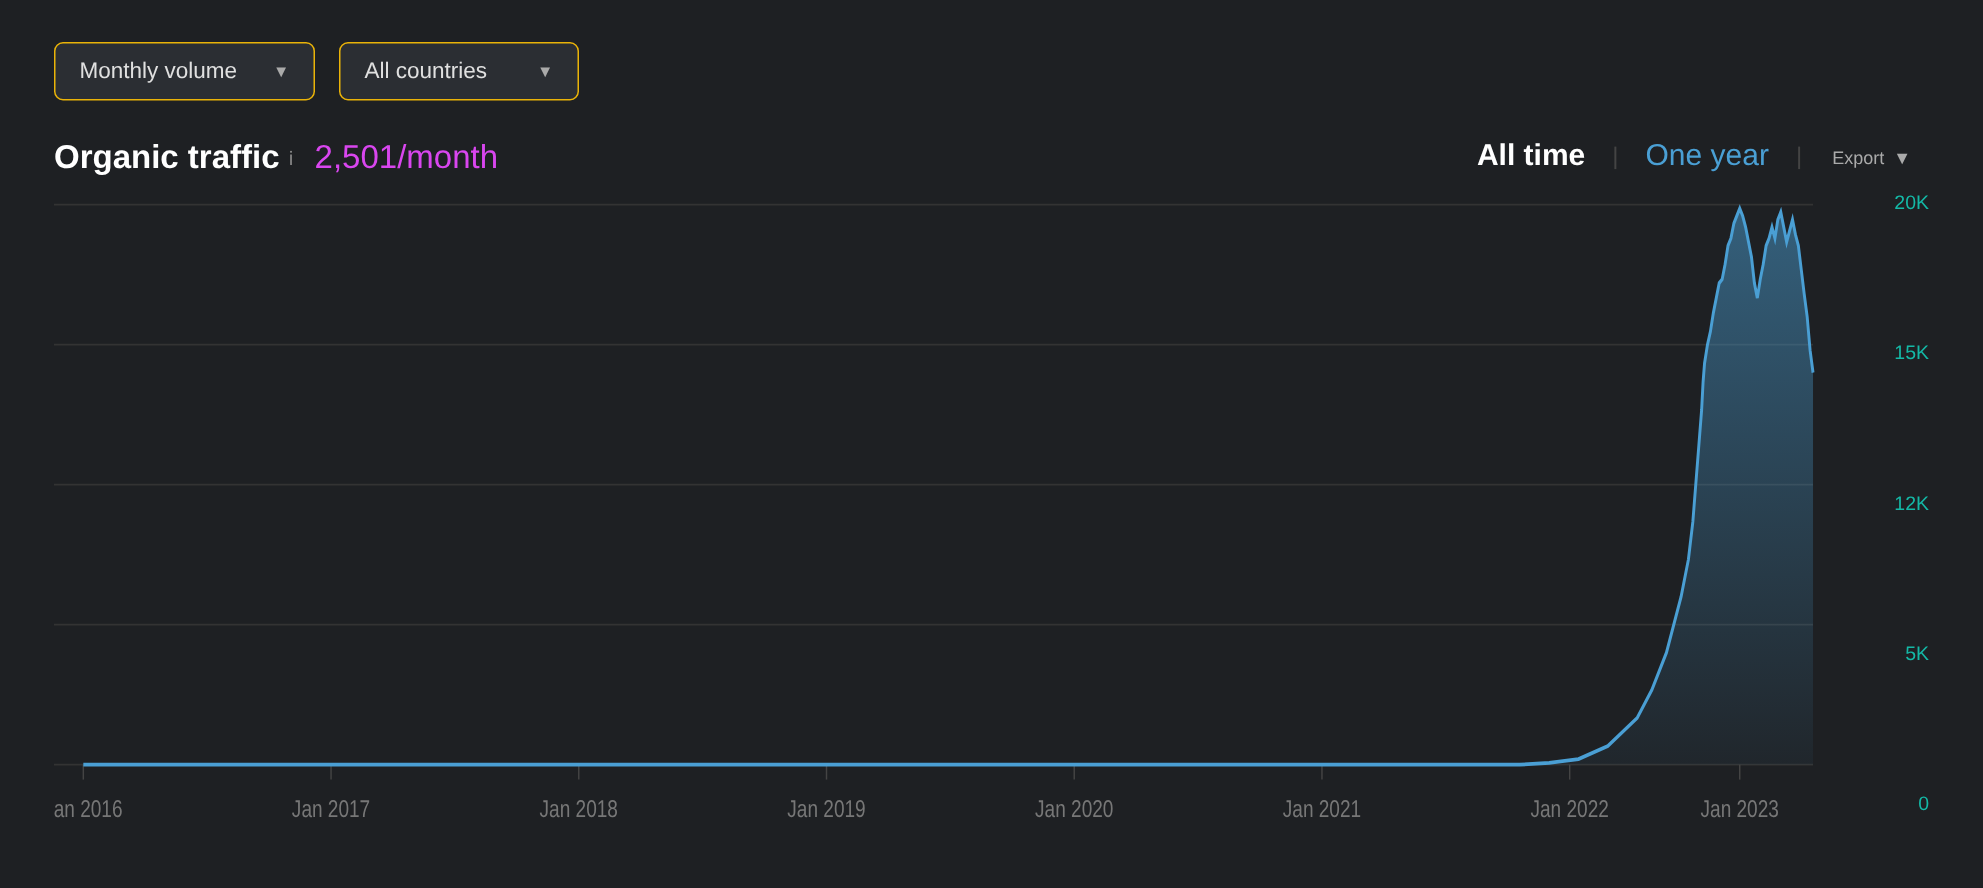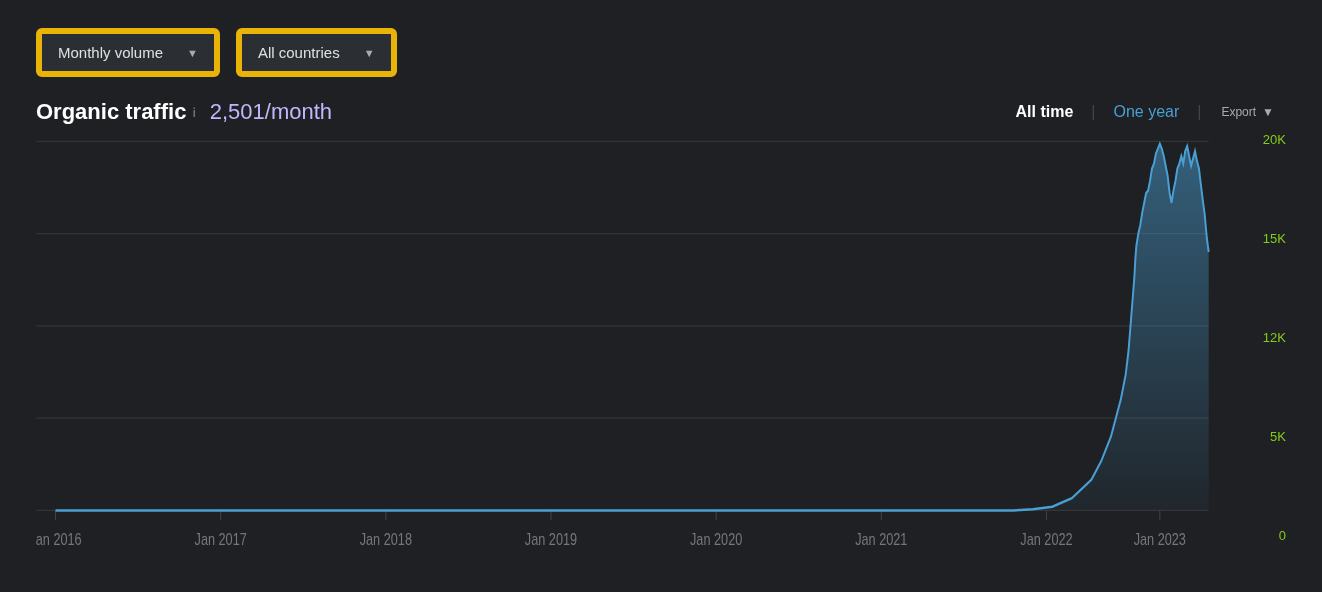--- a/index.html
+++ b/index.html
@@ -21,21 +21,21 @@
     .top-controls {
       display: flex;
       gap: 16px;
       margin-bottom: 22px;
     }
     .dropdown {
       display: flex;
       align-items: center;
       justify-content: space-between;
       background: #2b2e33;
-      border: 6px solid #eab308;
+      border: 1px solid #eab308;
       border-radius: 6px;
       padding: 10px 16px;
       cursor: pointer;
       font-size: 15px;
       color: #e0e0e0;
       gap: 24px;
       min-width: 160px;
     }
     .dropdown .chevron {
       font-size: 11px;
@@ -53,31 +53,31 @@
       margin-right: 6px;
     }
     .info-icon {
       color: #888;
       font-size: 13px;
       margin-right: 14px;
       cursor: pointer;
     }
     .traffic-value {
       font-size: 22px;
-      color: #c4b5fd;
+      color: #d946ef;
       font-weight: 400;
       margin-right: auto;
     }
     .time-filters {
       display: flex;
       align-items: center;
       gap: 0;
     }
     .time-filter {
-      font-size: 16px;
+      font-size: 20px;
       padding: 4px 18px;
       cursor: pointer;
       color: #4a9fd4;
       text-decoration: none;
     }
     .time-filter.active {
       color: #ffffff;
       font-weight: 600;
     }
     .time-filter-divider {
@@ -107,21 +107,21 @@
       display: flex;
       flex-direction: column;
       justify-content: space-between;
       padding-bottom: 30px;
       padding-top: 4px;
       width: 48px;
       text-align: right;
     }
     .y-label {
       font-size: 13px;
-      color: #84cc16;
+      color: #14b8a6;
       line-height: 1;
     }
     svg.chart {
       width: 100%;
       height: 100%;
     }
     .grid-line {
       stroke: #333;
       stroke-width: 1;
     }

